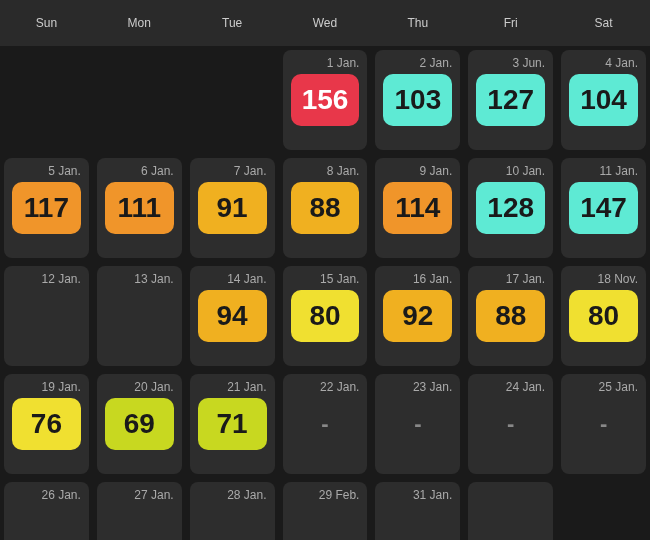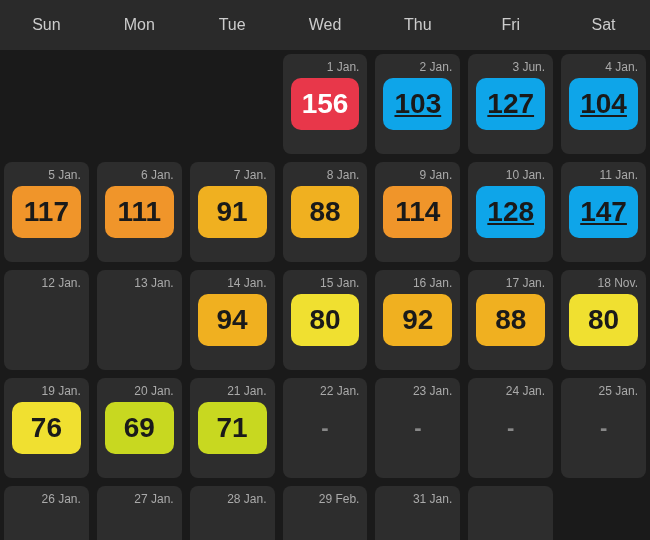--- a/index.html
+++ b/index.html
@@ -16,21 +16,21 @@
     }
     .header-row {
       display: grid;
       grid-template-columns: repeat(7, 1fr);
       background: #2a2a2a;
     }
     .header-cell {
       text-align: center;
       padding: 16px 0;
       color: #cccccc;
-      font-size: 16px;
+      font-size: 12px;
       font-weight: 500;
     }
     .weeks {
       display: flex;
       flex-direction: column;
       gap: 0;
     }
     .week-row {
       display: grid;
       grid-template-columns: repeat(7, 1fr);
@@ -70,21 +70,21 @@
       font-size: 28px;
       font-weight: 600;
       color: #1a1a1a;
     }
     .day-value.dash {
       background: transparent;
       color: #888;
       font-size: 22px;
     }
     .color-red    { background: #e8374a; color: white; }
-    .color-orange-dark { background: #0ea5e9; text-decoration: underline; }
+    .color-orange-dark { background: #5eead4; }
     .color-orange { background: #f0952a; }
     .color-yellow-orange { background: #f0b020; }
     .color-bright-yellow { background: #f0e030; }
     .color-lime   { background: #c8d820; }
   </style>
 </head>
 <body>
 
 <div class="calendar">
   <div class="header-row">

